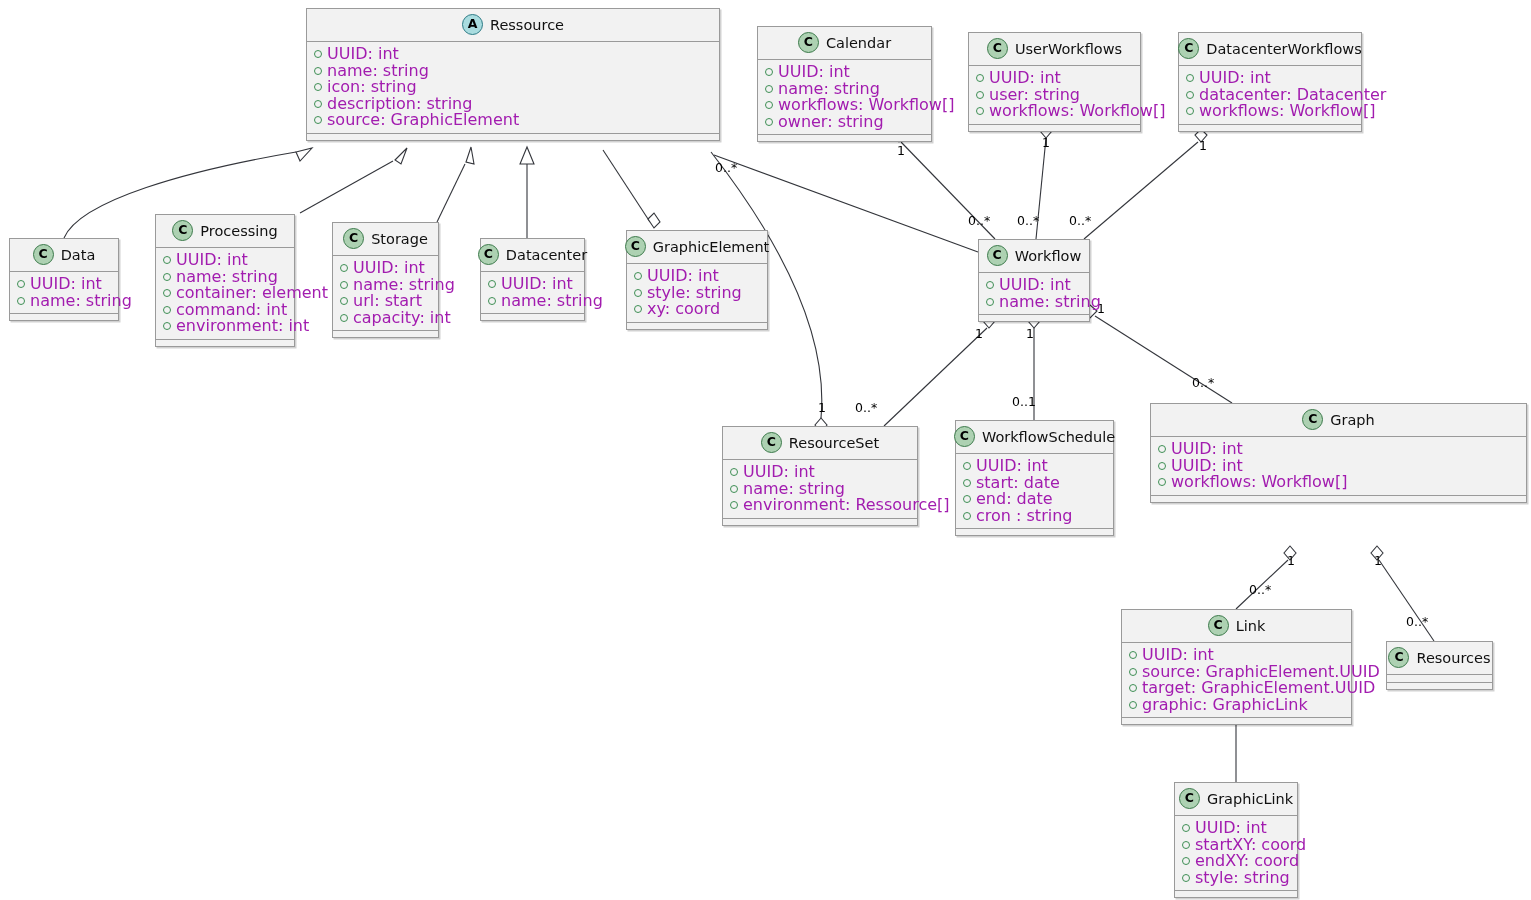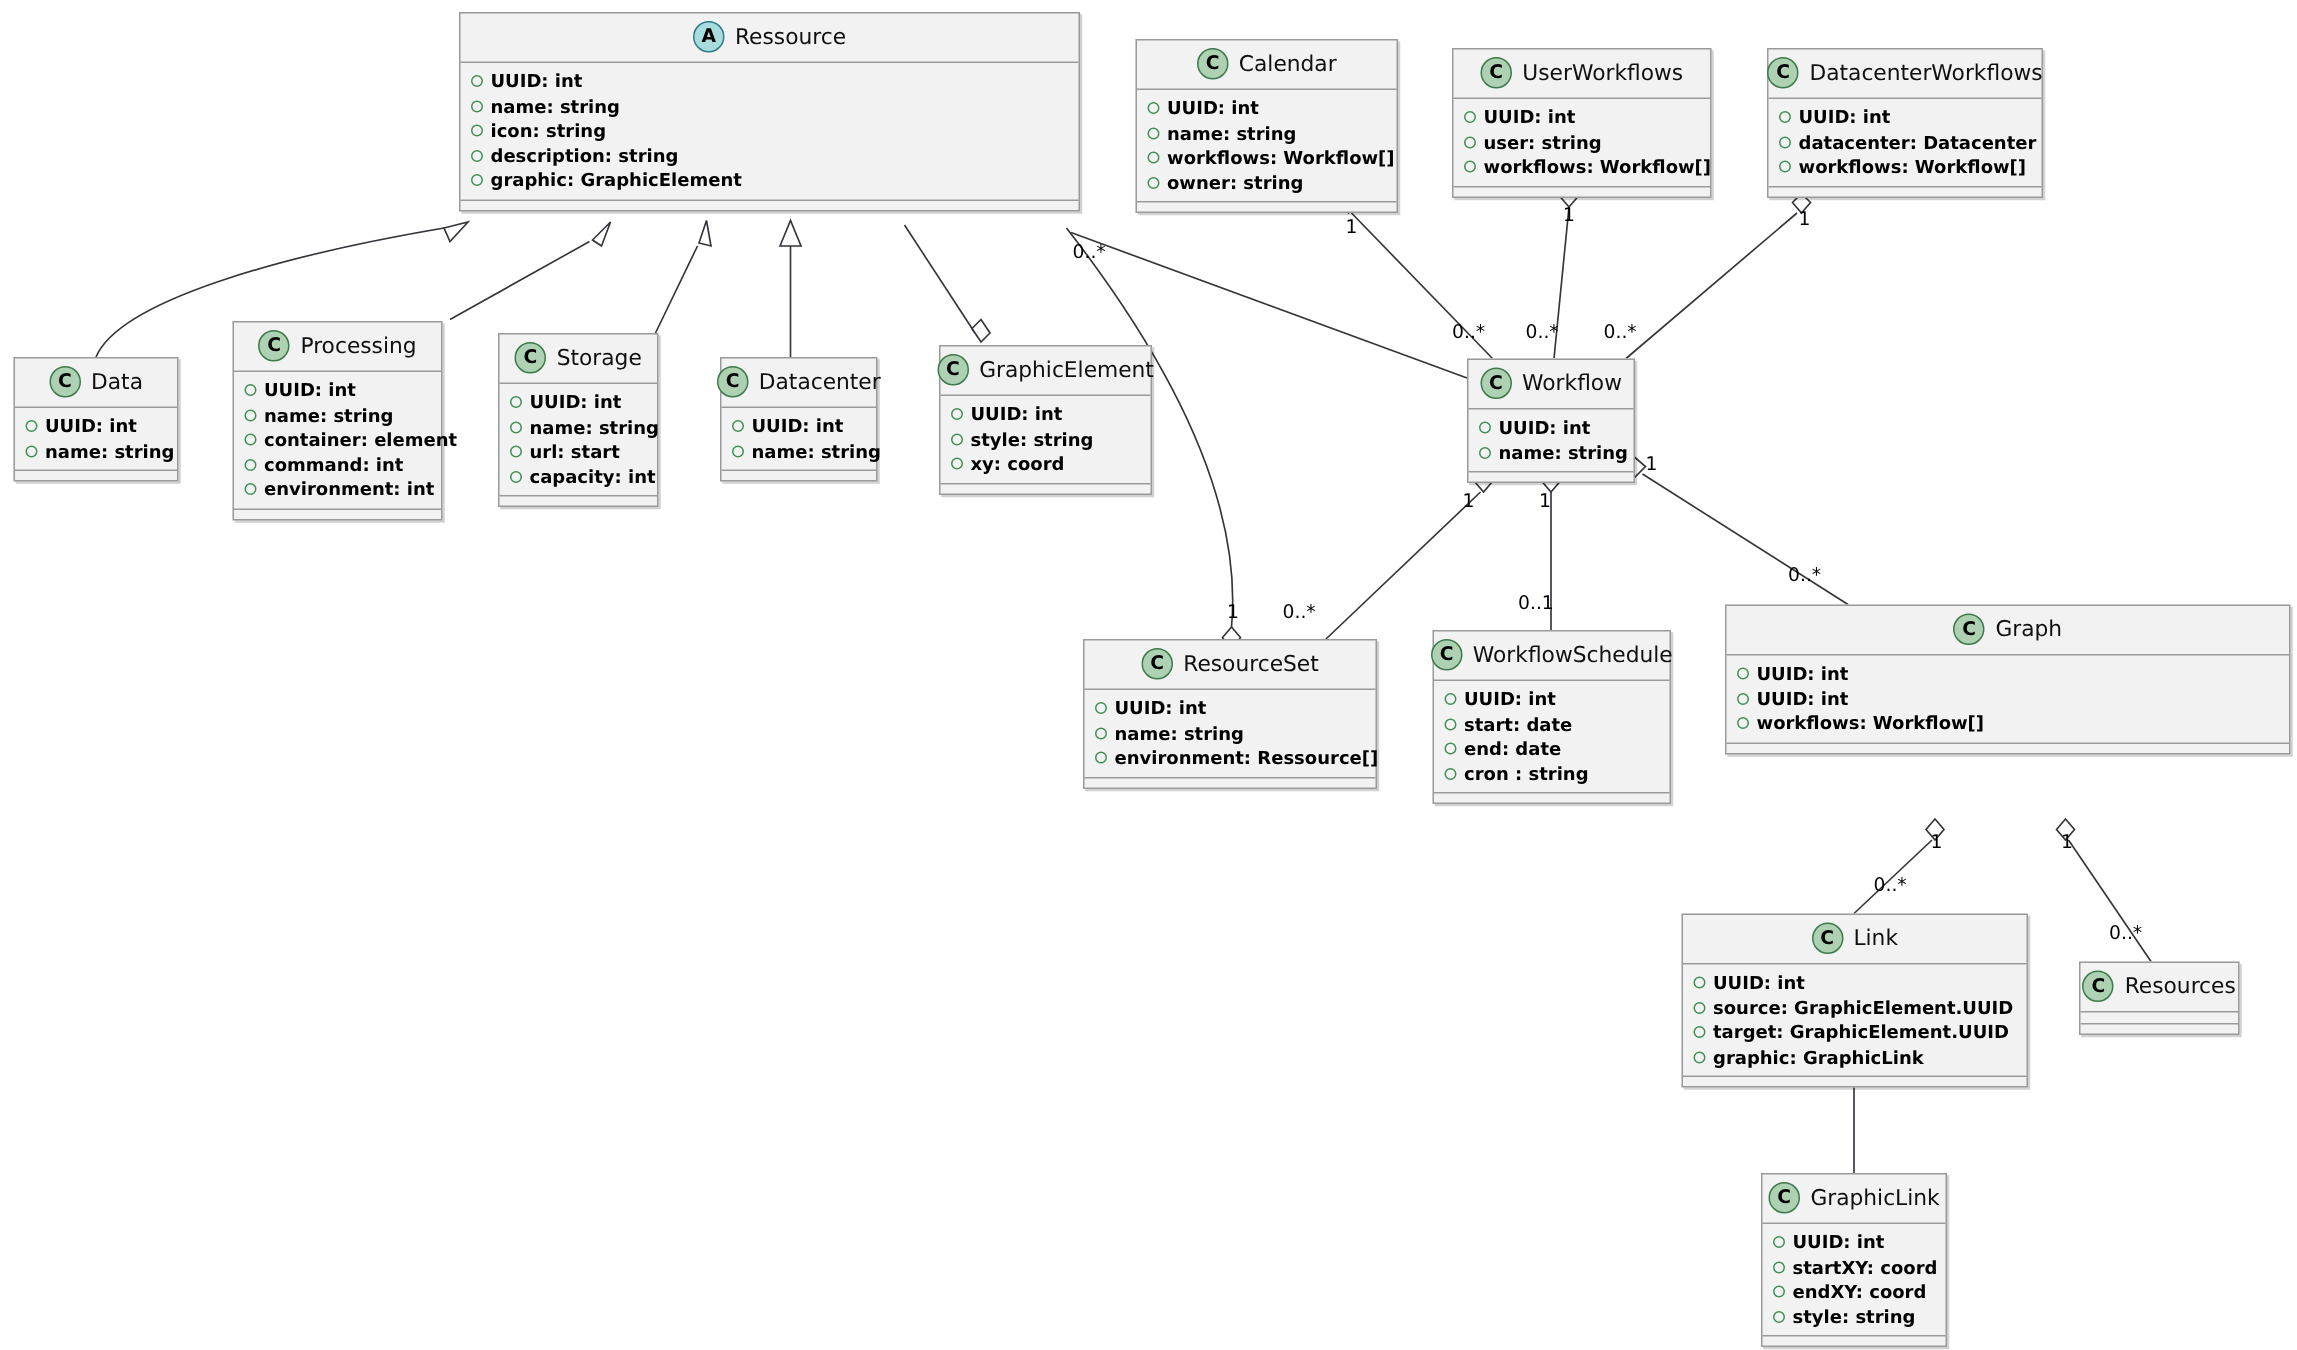--- a/index.html
+++ b/index.html
@@ -83,23 +83,22 @@
     color: #000000;
     line-height: 1;
   }
   .stereo.abstract-icon {
     background: #a9dcdf;
     border-color: #2c7a85;
   }
   .uml-attrs {
     border-top: 1px solid #9a9a9a;
     padding: 4px 7px 4px 7px;
-    font-size: 12px;
-    color: #000000;
-    font-weight: bold;
+    font-size: 16px;
+    color: #a21caf;
   }
   .uml-attrs.empty {
     padding: 0;
     height: 7px;
   }
   .uml-attr {
     white-space: nowrap;
     line-height: 16.5px;
     display: flex;
     align-items: center;
@@ -246,21 +245,21 @@
           <div class="uml-attr">
             <span class="vis-dot"></span>
             <span>icon: string</span>
           </div>
           <div class="uml-attr">
             <span class="vis-dot"></span>
             <span>description: string</span>
           </div>
           <div class="uml-attr">
             <span class="vis-dot"></span>
-            <span>graphic: GraphicElement</span>
+            <span>source: GraphicElement</span>
           </div>
         </div>
         <div class="uml-foot"></div>
       </div>
       <div class="uml-class" style="left: 757px; top: 26px; width: 175px;">
         <div class="uml-header">
           <span class="stereo">C</span>
           <span class="uml-title">Calendar</span>
         </div>
         <div class="uml-attrs">

